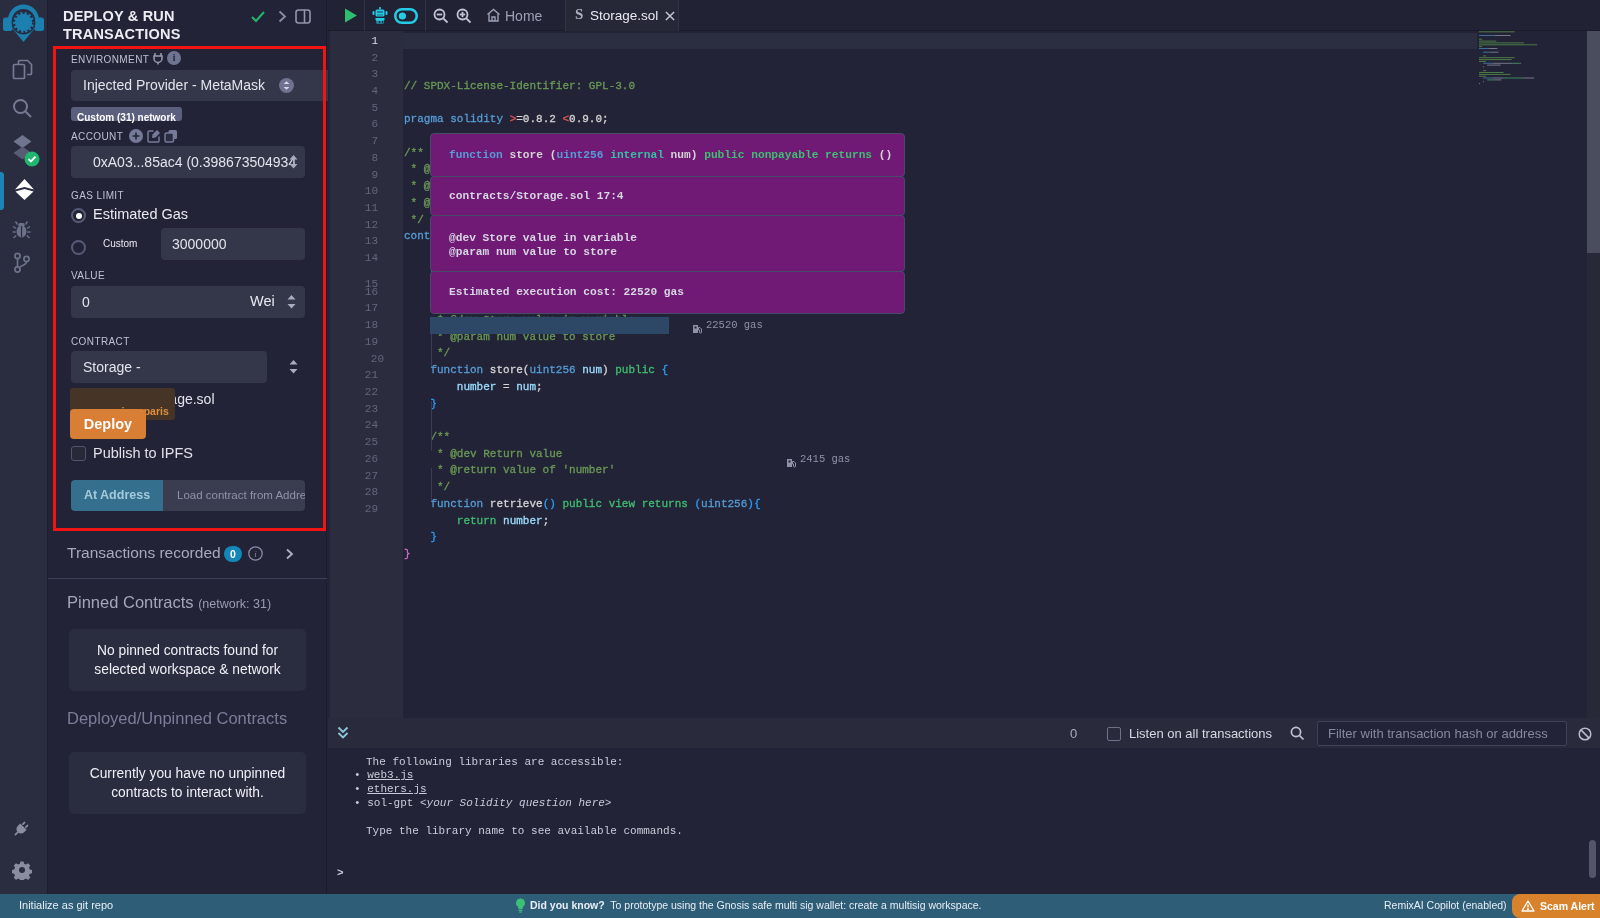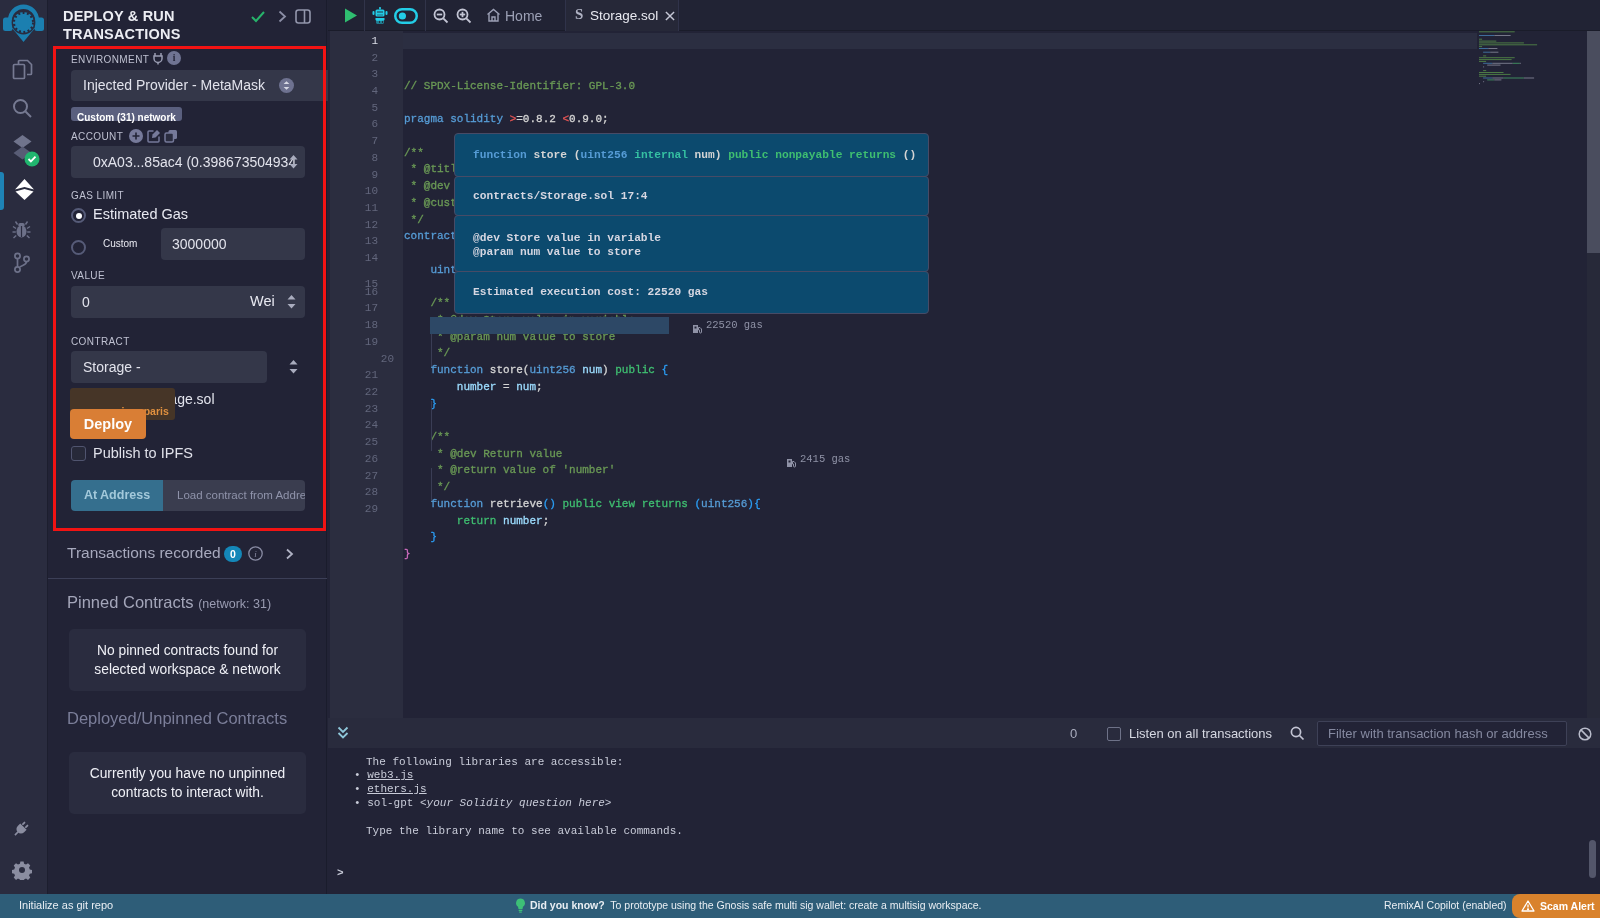--- a/index.html
+++ b/index.html
@@ -18,21 +18,21 @@
   
   #main { position:absolute; left:328px; top:0; width:1272px; height:894px; background:#222336; }
   #tabbar { position:absolute; left:0; top:0; width:1272px; height:31px; background:#212334; border-bottom:1px solid #1a1c2a; }
   .vsep { position:absolute; top:0; width:1px; height:31px; background:#31344a; }
   .cl { position:absolute; left:76px; font-family:"Liberation Mono",monospace; font-size:11px; font-weight:500; -webkit-text-stroke:0.3px currentColor; white-space:pre; color:#d4d4d4; line-height:16.7px; height:16.7px;margin-top:45px; }
   .ln { position:absolute; width:50px; text-align:right; font-family:"Liberation Mono",monospace; font-size:11px; color:#62667c; line-height:16.7px; }
   .c { color:#6a9955; } .k { color:#569cd6; } .w { color:#d4d4d4; } .v { color:#9cdcfe; }
   .g { color:#3fbf71; } .r { color:#e45454; } .b { color:#2b9df4; } .m { color:#d16dc0; }
   .gas { color:#8f92a6; font-family:"Liberation Mono",monospace; font-size:10.5px; }
   
-  .tipsec { position:absolute; left:102px; width:475px; background:#0c4a6e; border:1px solid #474b66; border-radius:4px; font-family:"Liberation Mono",monospace; font-weight:bold; font-size:11.2px; color:#d6d7e2; z-index:30;margin-left:24px; }
+  .tipsec { position:absolute; left:102px; width:475px; background:#701a75; border:1px solid #474b66; border-radius:4px; font-family:"Liberation Mono",monospace; font-weight:bold; font-size:11.2px; color:#d6d7e2; z-index:30; }
   
   #termhead { position:absolute; left:0; top:718px; width:1272px; height:30px; background:#292b3d; }
   #terminal { position:absolute; left:0; top:748px; width:1272px; height:146px; background:#222336; }
   .tl { position:absolute; font-family:"Liberation Mono",monospace; font-size:11px; color:#c9ccd9; white-space:pre; }
   
   #statusbar { position:absolute; left:0; top:894px; width:1600px; height:24px; background:#2e5d78; color:#e9eef3; font-size:10.5px; white-space:nowrap; }
 </style>
 </head>
 <body>
 <div id="app">
@@ -279,21 +279,21 @@
         <div class="ln" style="left:0;top:152.3px">10</div>
         <div class="ln" style="left:0;top:169.0px">11</div>
         <div class="ln" style="left:0;top:185.7px">12</div>
         <div class="ln" style="left:0;top:202.4px">13</div>
         <div class="ln" style="left:0;top:219.2px">14</div>
         <div class="ln" style="left:0;top:245px">15</div>
         <div class="ln" style="left:0;top:252.6px">16</div>
         <div class="ln" style="left:0;top:269.3px">17</div>
         <div class="ln" style="left:0;top:286.0px">18</div>
         <div class="ln" style="left:0;top:302.8px">19</div>
-        <div class="ln" style="left:16px;top:319.5px">20</div>
+        <div class="ln" style="left:6px;top:319.5px">20</div>
         <div class="ln" style="left:0;top:336.2px">21</div>
         <div class="ln" style="left:0;top:352.9px">22</div>
         <div class="ln" style="left:0;top:369.6px">23</div>
         <div class="ln" style="left:0;top:386.4px">24</div>
         <div class="ln" style="left:0;top:403.1px">25</div>
         <div class="ln" style="left:0;top:419.8px">26</div>
         <div class="ln" style="left:0;top:436.5px">27</div>
         <div class="ln" style="left:0;top:453.2px">28</div>
         <div class="ln" style="left:0;top:470.0px">29</div>
       </div>

